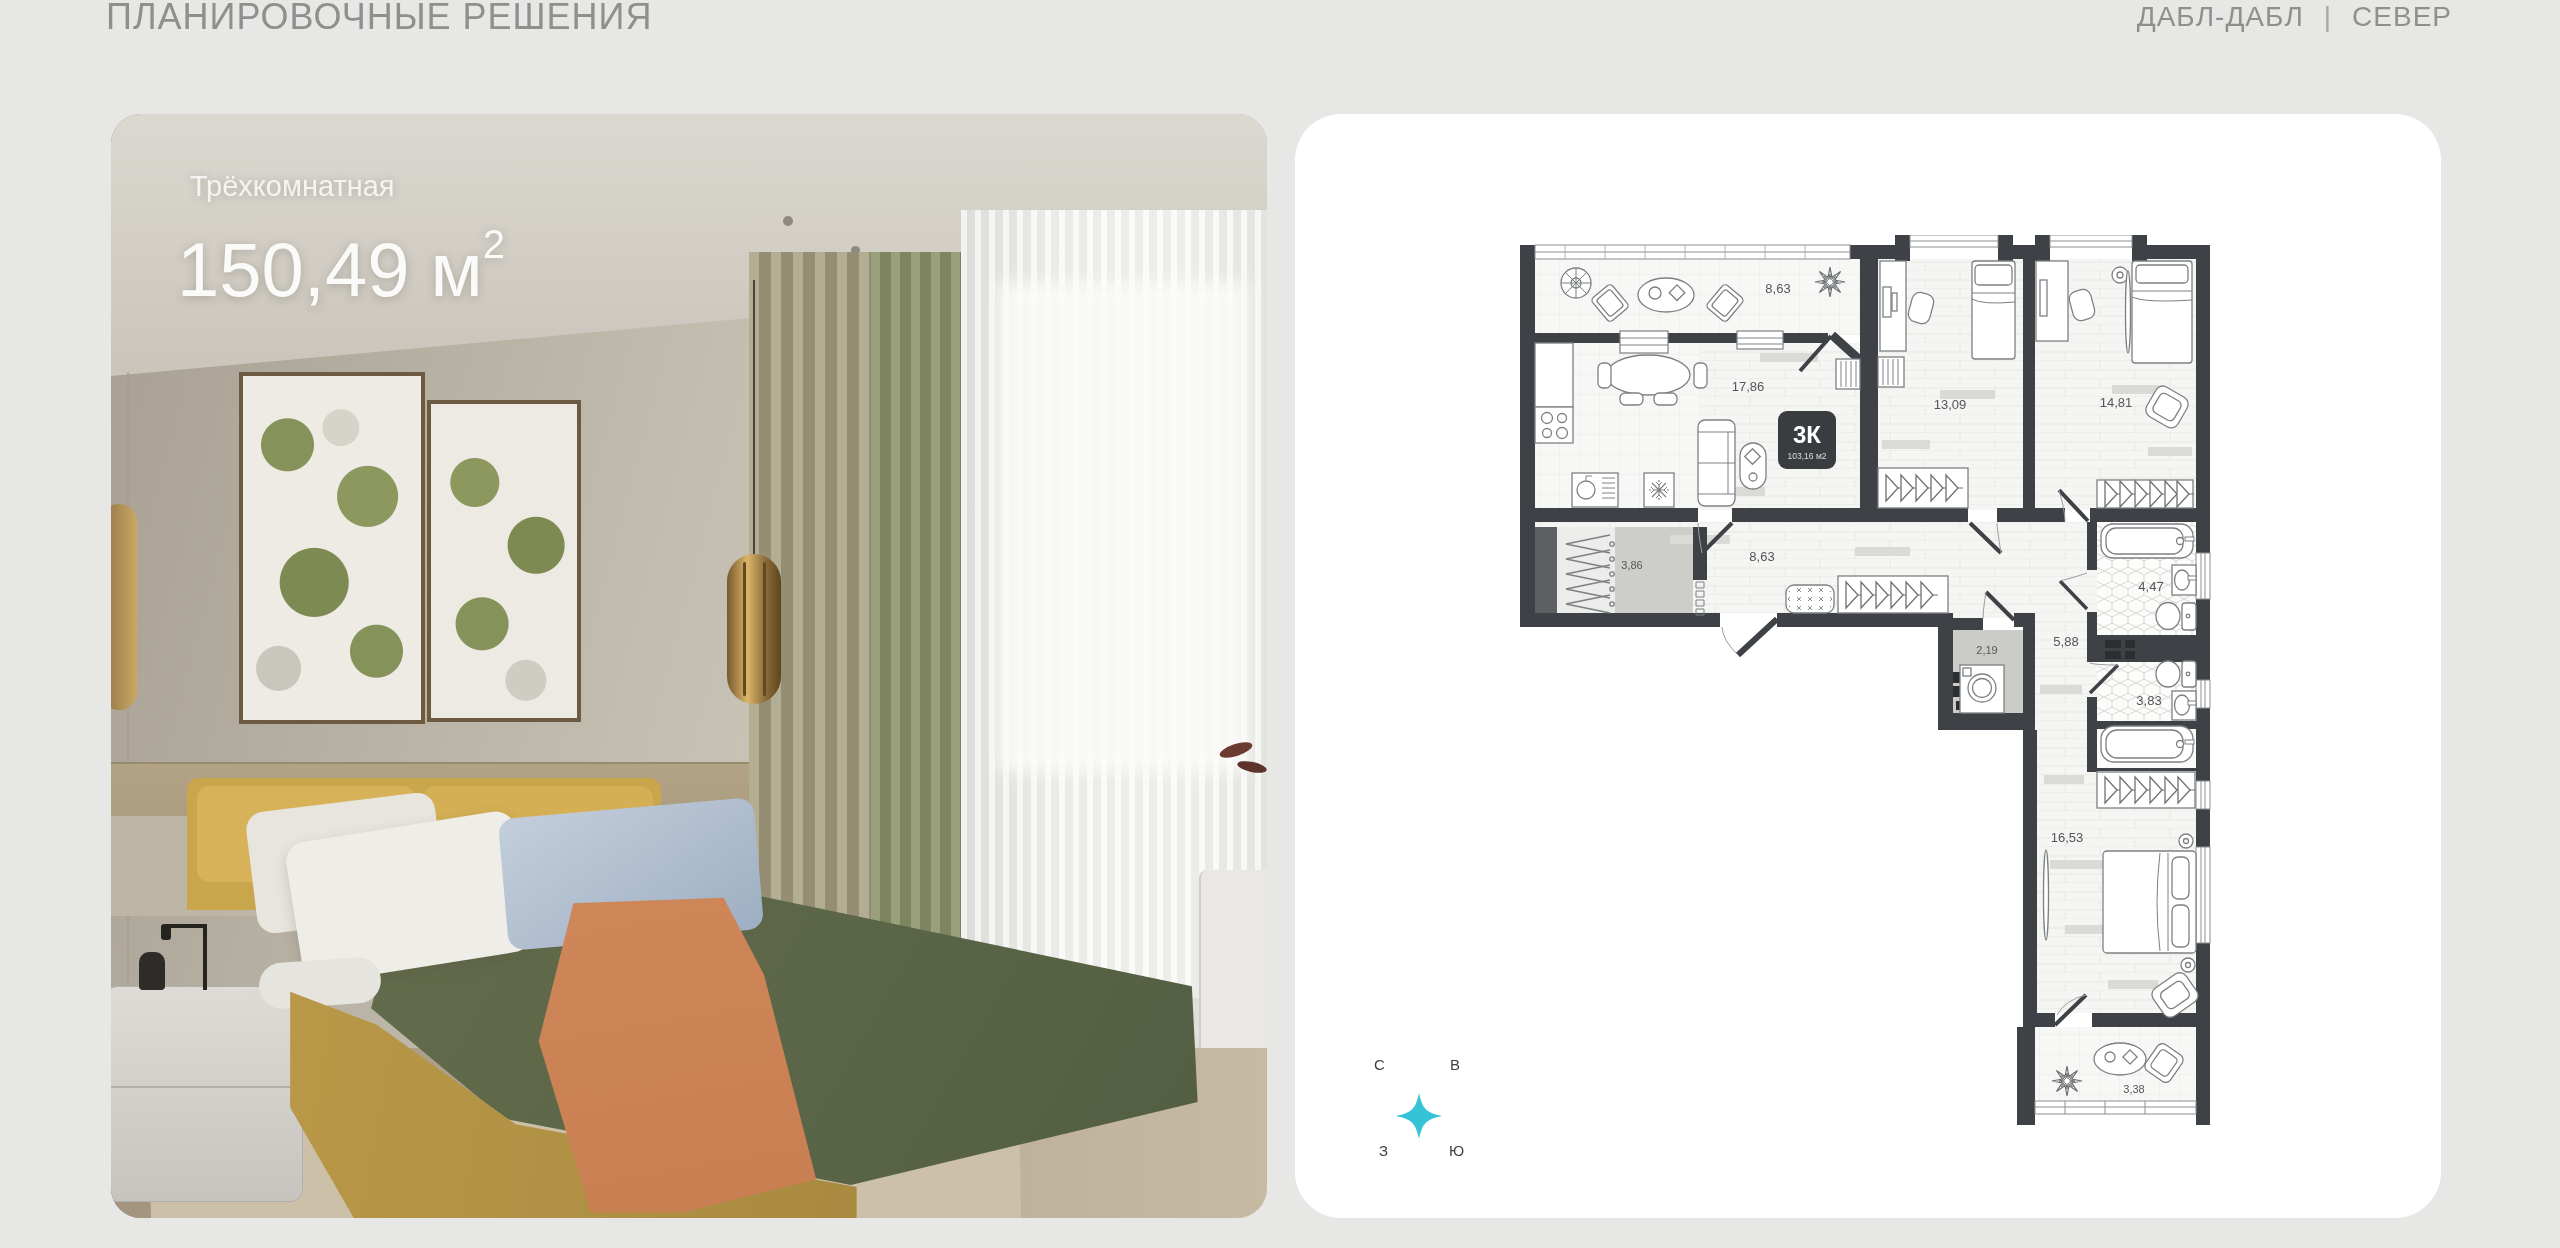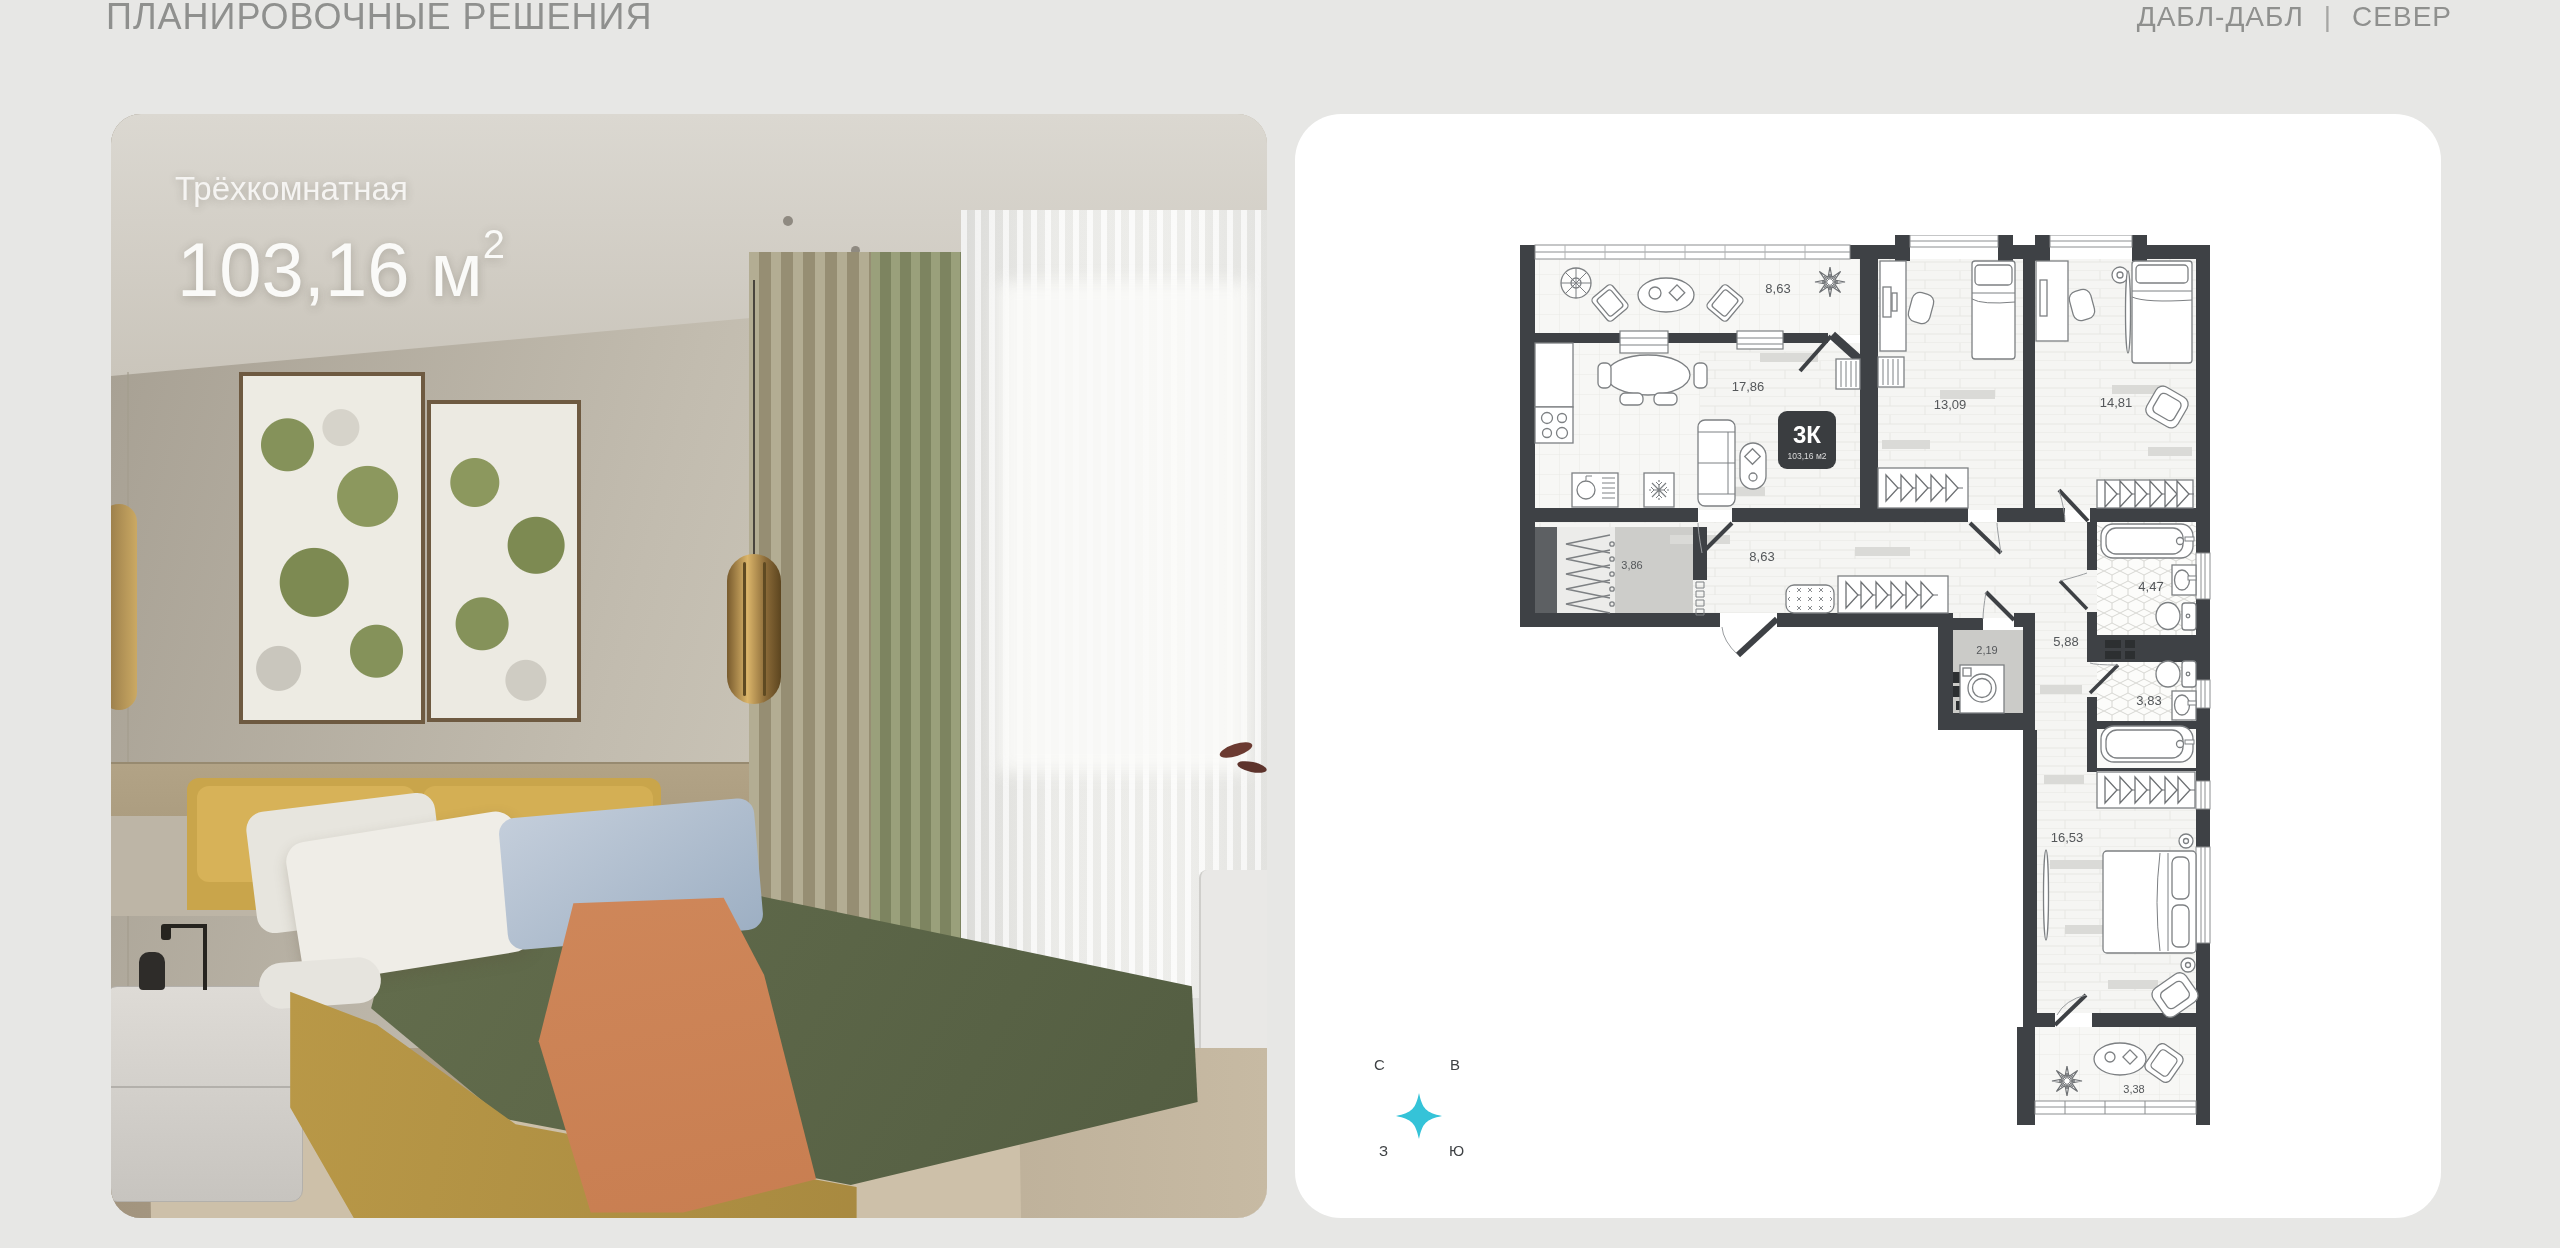--- a/index.html
+++ b/index.html
@@ -8,21 +8,21 @@
   
   .hdr{position:absolute;top:0;left:106px;right:108px;height:52px;display:flex;justify-content:space-between;align-items:flex-start;}
   .hdr-title{font-size:36px;letter-spacing:1px;color:#8f908e;line-height:34px;}
   .hdr-right{display:flex;gap:20px;font-size:28px;letter-spacing:1px;color:#8f908e;line-height:34px;}
   .hdr-sep{color:#a6a6a4;}
   
   .photo-card{position:absolute;left:111px;top:114px;width:1156px;height:1104px;border-radius:30px;overflow:hidden;background:#b9b2a6;}
   .plan-card{position:absolute;left:1295px;top:114px;width:1146px;height:1104px;border-radius:46px;background:#ffffff;overflow:hidden;}
   .abs{position:absolute;}
   
-  .ph-type{position:absolute;left:64px;top:56px;font-size:33px;color:#f5f4f2;text-shadow:0 1px 8px rgba(60,55,45,.25);}
+  .ph-type{position:absolute;left:79px;top:56px;font-size:29px;color:#f5f4f2;text-shadow:0 1px 8px rgba(60,55,45,.25);}
   .ph-area{position:absolute;left:66px;top:108px;font-size:76px;color:#fafaf8;text-shadow:0 2px 10px rgba(60,55,45,.25);}
   .ph-area sup{font-size:40px;vertical-align:38px;}
   
   .compass{position:absolute;left:58px;top:936px;width:132px;height:132px;}
   .compass span{position:absolute;font-size:15px;color:#3f4245;}
   .c-n{left:21px;top:6px;} .c-e{left:97px;top:6px;} .c-w{left:26px;top:92px;} .c-s{left:96px;top:92px;}
   .plan-svg{position:absolute;left:225px;top:121px;}
   .lbl{font-size:13px;fill:#54575a;}
   .lbl-s{font-size:11px;fill:#54575a;}
 </style>
@@ -90,21 +90,21 @@
     <div class="abs" style="left:86px;top:672px;width:218px;height:96px;border-radius:12px;background:#d7b258;"></div>
     <div class="abs" style="left:312px;top:672px;width:230px;height:96px;border-radius:12px;background:#d4af54;"></div>
     <div class="abs" style="inset:0;clip-path:polygon(24.5% 73%,39% 70.5%,56% 70.8%,93.5% 79%,94% 89.5%,64% 97%,34% 91%,22.5% 81%);background:linear-gradient(120deg,#6e7854,#525c41);"></div>
     <div class="abs" style="left:140px;top:688px;width:190px;height:122px;border-radius:18px;background:#e7e5de;transform:rotate(-7deg);"></div>
     <div class="abs" style="left:182px;top:712px;width:232px;height:142px;border-radius:20px;background:#efede7;transform:rotate(-9deg);box-shadow:0 6px 14px rgba(90,80,60,.25);"></div>
     <div class="abs" style="left:392px;top:694px;width:256px;height:132px;border-radius:16px;background:linear-gradient(150deg,#c4cedb,#9dafc3);transform:rotate(-5deg);"></div>
     <div class="abs" style="left:148px;top:846px;width:122px;height:46px;border-radius:23px;background:#e6e4de;transform:rotate(-4deg);"></div>
     <div class="abs" style="inset:0;clip-path:polygon(15.5% 79.5%,23% 82.5%,35% 91.5%,64.5% 97.2%,64.5% 100%,21% 100%,15.5% 90%);background:linear-gradient(100deg,#c2a04b,#9d803b);"></div>
     <div class="abs" style="inset:0;clip-path:polygon(40% 71.5%,53% 71%,56.5% 78%,61% 96.5%,49.5% 99.5%,41.5% 99.5%,37% 84%);background:linear-gradient(170deg,#dd9b6d,#c77c4f);"></div>
     <div class="ph-type">Трёхкомнатная</div>
-    <div class="ph-area"><span>103,16 м</span><sup>2</sup></div>
+    <div class="ph-area"><span>150,49 м</span><sup>2</sup></div>
   </div>
 
   <div class="plan-card">
 
     <svg class="plan-svg" width="705" height="890" viewBox="0 0 705 890">
       <defs>
         <pattern id="plank" width="70" height="18" patternUnits="userSpaceOnUse">
           <rect width="70" height="18" fill="#f5f5f3"></rect>
           <path d="M0,9 H70 M0,18 H70 M20,0 V9 M55,9 V18" stroke="#e7e7e3" stroke-width="1" fill="none"></path>
         </pattern>

